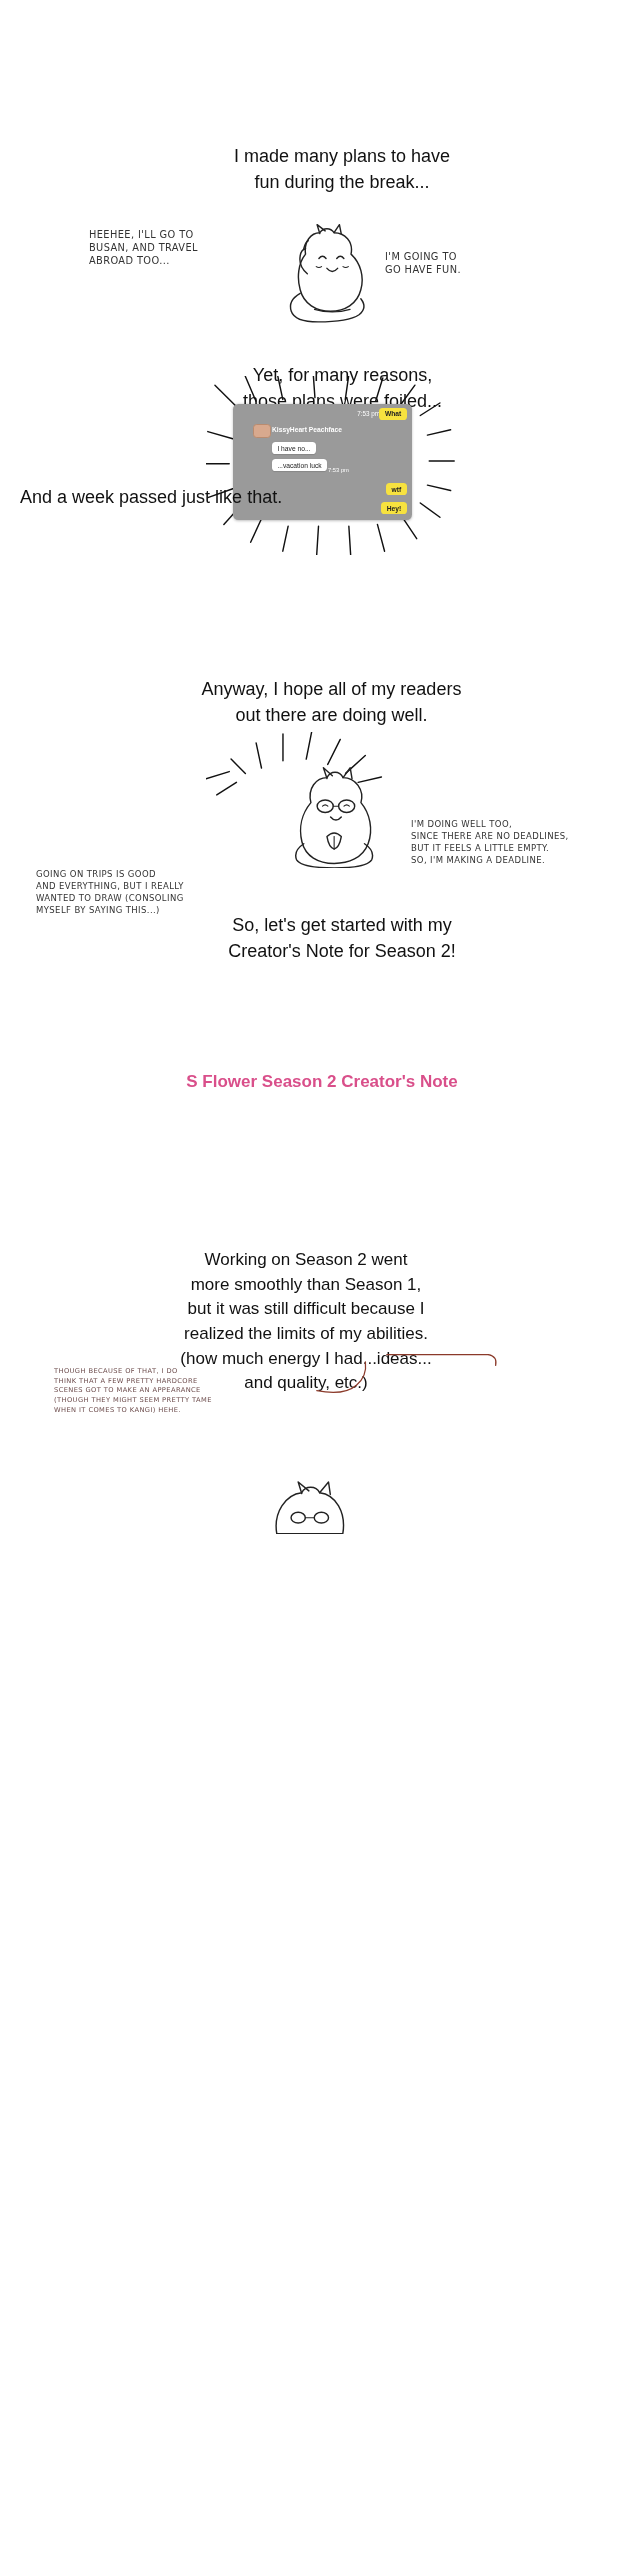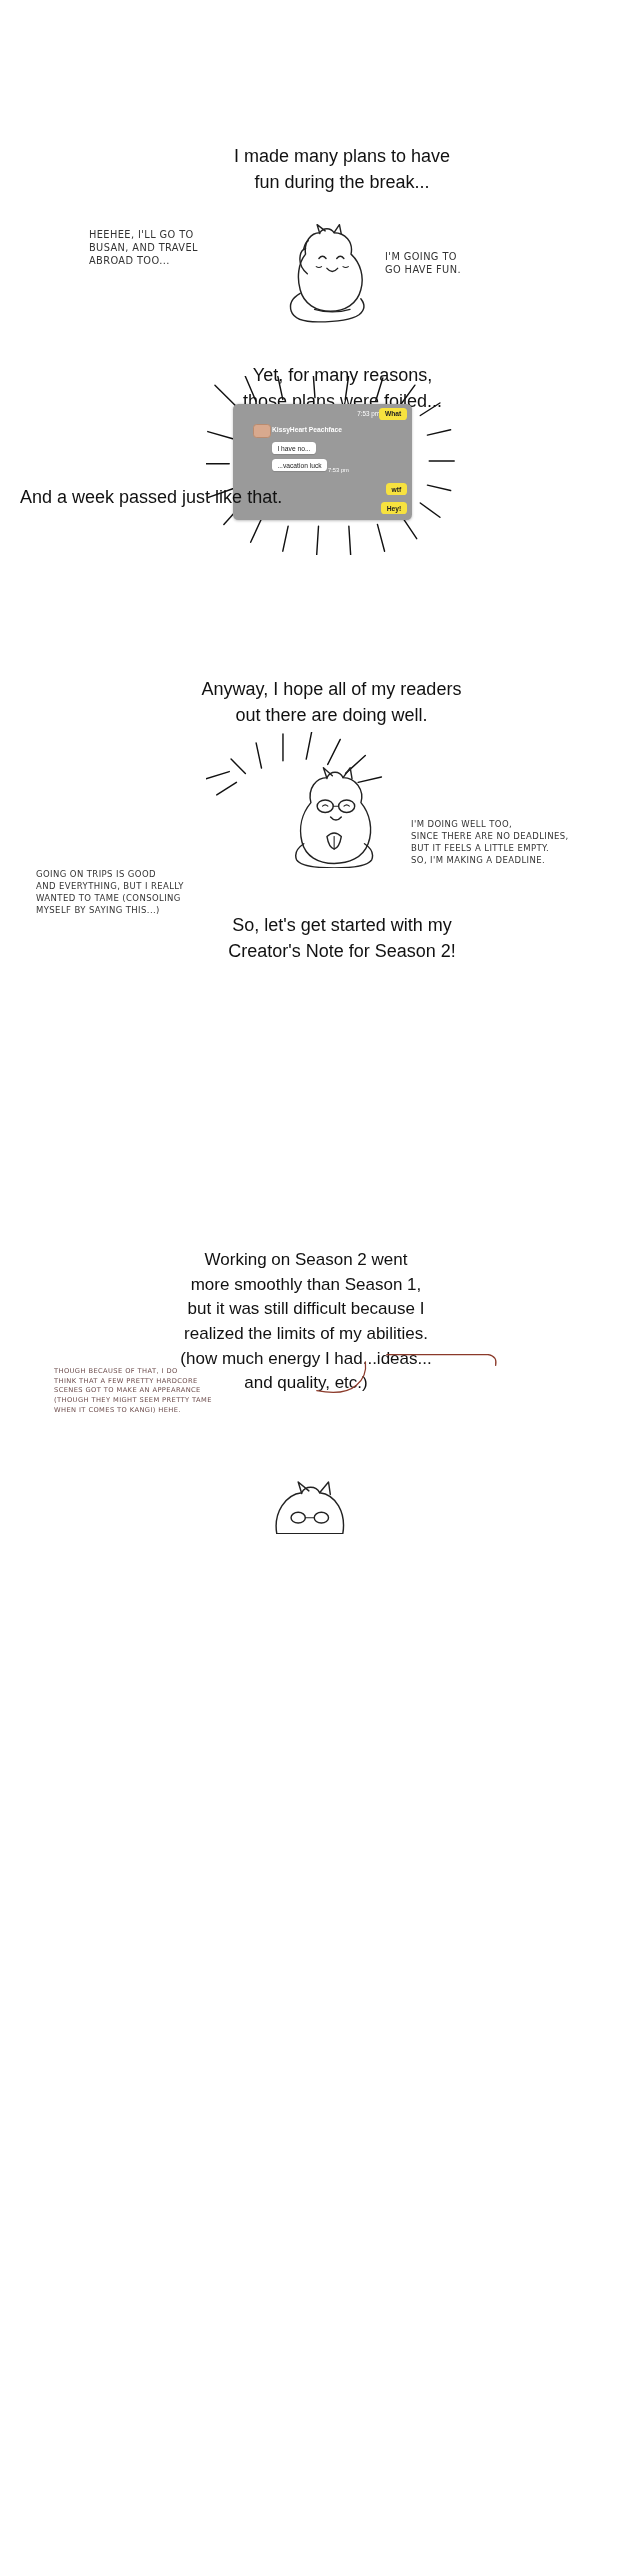--- a/index.html
+++ b/index.html
@@ -236,21 +236,21 @@
     </svg>
   </div>
 
   <div class="abs handwrite small" style="left:411px; top:775px; width:215px; text-align:left;">I'M DOING WELL TOO,
 SINCE THERE ARE NO DEADLINES,
 BUT IT FEELS A LITTLE EMPTY.
 SO, I'M MAKING A DEADLINE.</div>
 
   <div class="abs handwrite small" style="left:36px; top:825px; width:197px;">GOING ON TRIPS IS GOOD
 AND EVERYTHING, BUT I REALLY
-WANTED TO TAME (CONSOLING
+WANTED TO DRAW (CONSOLING
 MYSELF BY SAYING THIS...)</div>
 
   <div class="abs" style="left:268px; top:765px;">
     <svg width="143" height="103" viewBox="0 0 160 115">
 
       <path class="ink-fill-white" d="M48 42 C44 26 54 14 66 14 C70 6 80 6 84 14 C98 14 108 28 104 42
         C114 54 118 72 112 88 C106 104 90 110 74 110 C56 110 42 102 38 86 C34 70 38 54 48 42 Z"></path>
 
       <path class="ink" d="M66 15 L62 3 L72 12"></path>
       <path class="ink" d="M84 14 L92 3 L94 15"></path>
@@ -267,20 +267,21 @@
       <path class="ink" d="M66 80 q8 -8 16 0 q-2 12 -8 14 q-6 -2 -8 -14 Z"></path>
       <path class="ink-thin" d="M74 80 L74 94"></path>
 
       <path class="ink" d="M40 88 q-12 8 -8 18 q6 9 42 9 q36 0 42 -9 q4 -10 -8 -18"></path>
     </svg>
   </div>
 
   <div class="abs narration" style="left:0; top:912px; width:644px;">So, let's get started with my
 Creator's Note for Season 2!</div>
 
+  <div class="abs title-pink" style="left:0; top:1072px; width:644px;">S Flower Season 2 Creator's Note</div>
 
   <div class="abs narration" style="left:0; top:1248px; width:572px; font-size:17px;">Working on Season 2 went
 more smoothly than Season 1,
 but it was still difficult because I
 realized the limits of my abilities.
 (how much energy I had...ideas...
 and quality, etc.)</div>
 
   <div class="abs" style="left:385px; top:1351px;">
     <svg width="116" height="19.7" viewBox="0 0 130 22">

